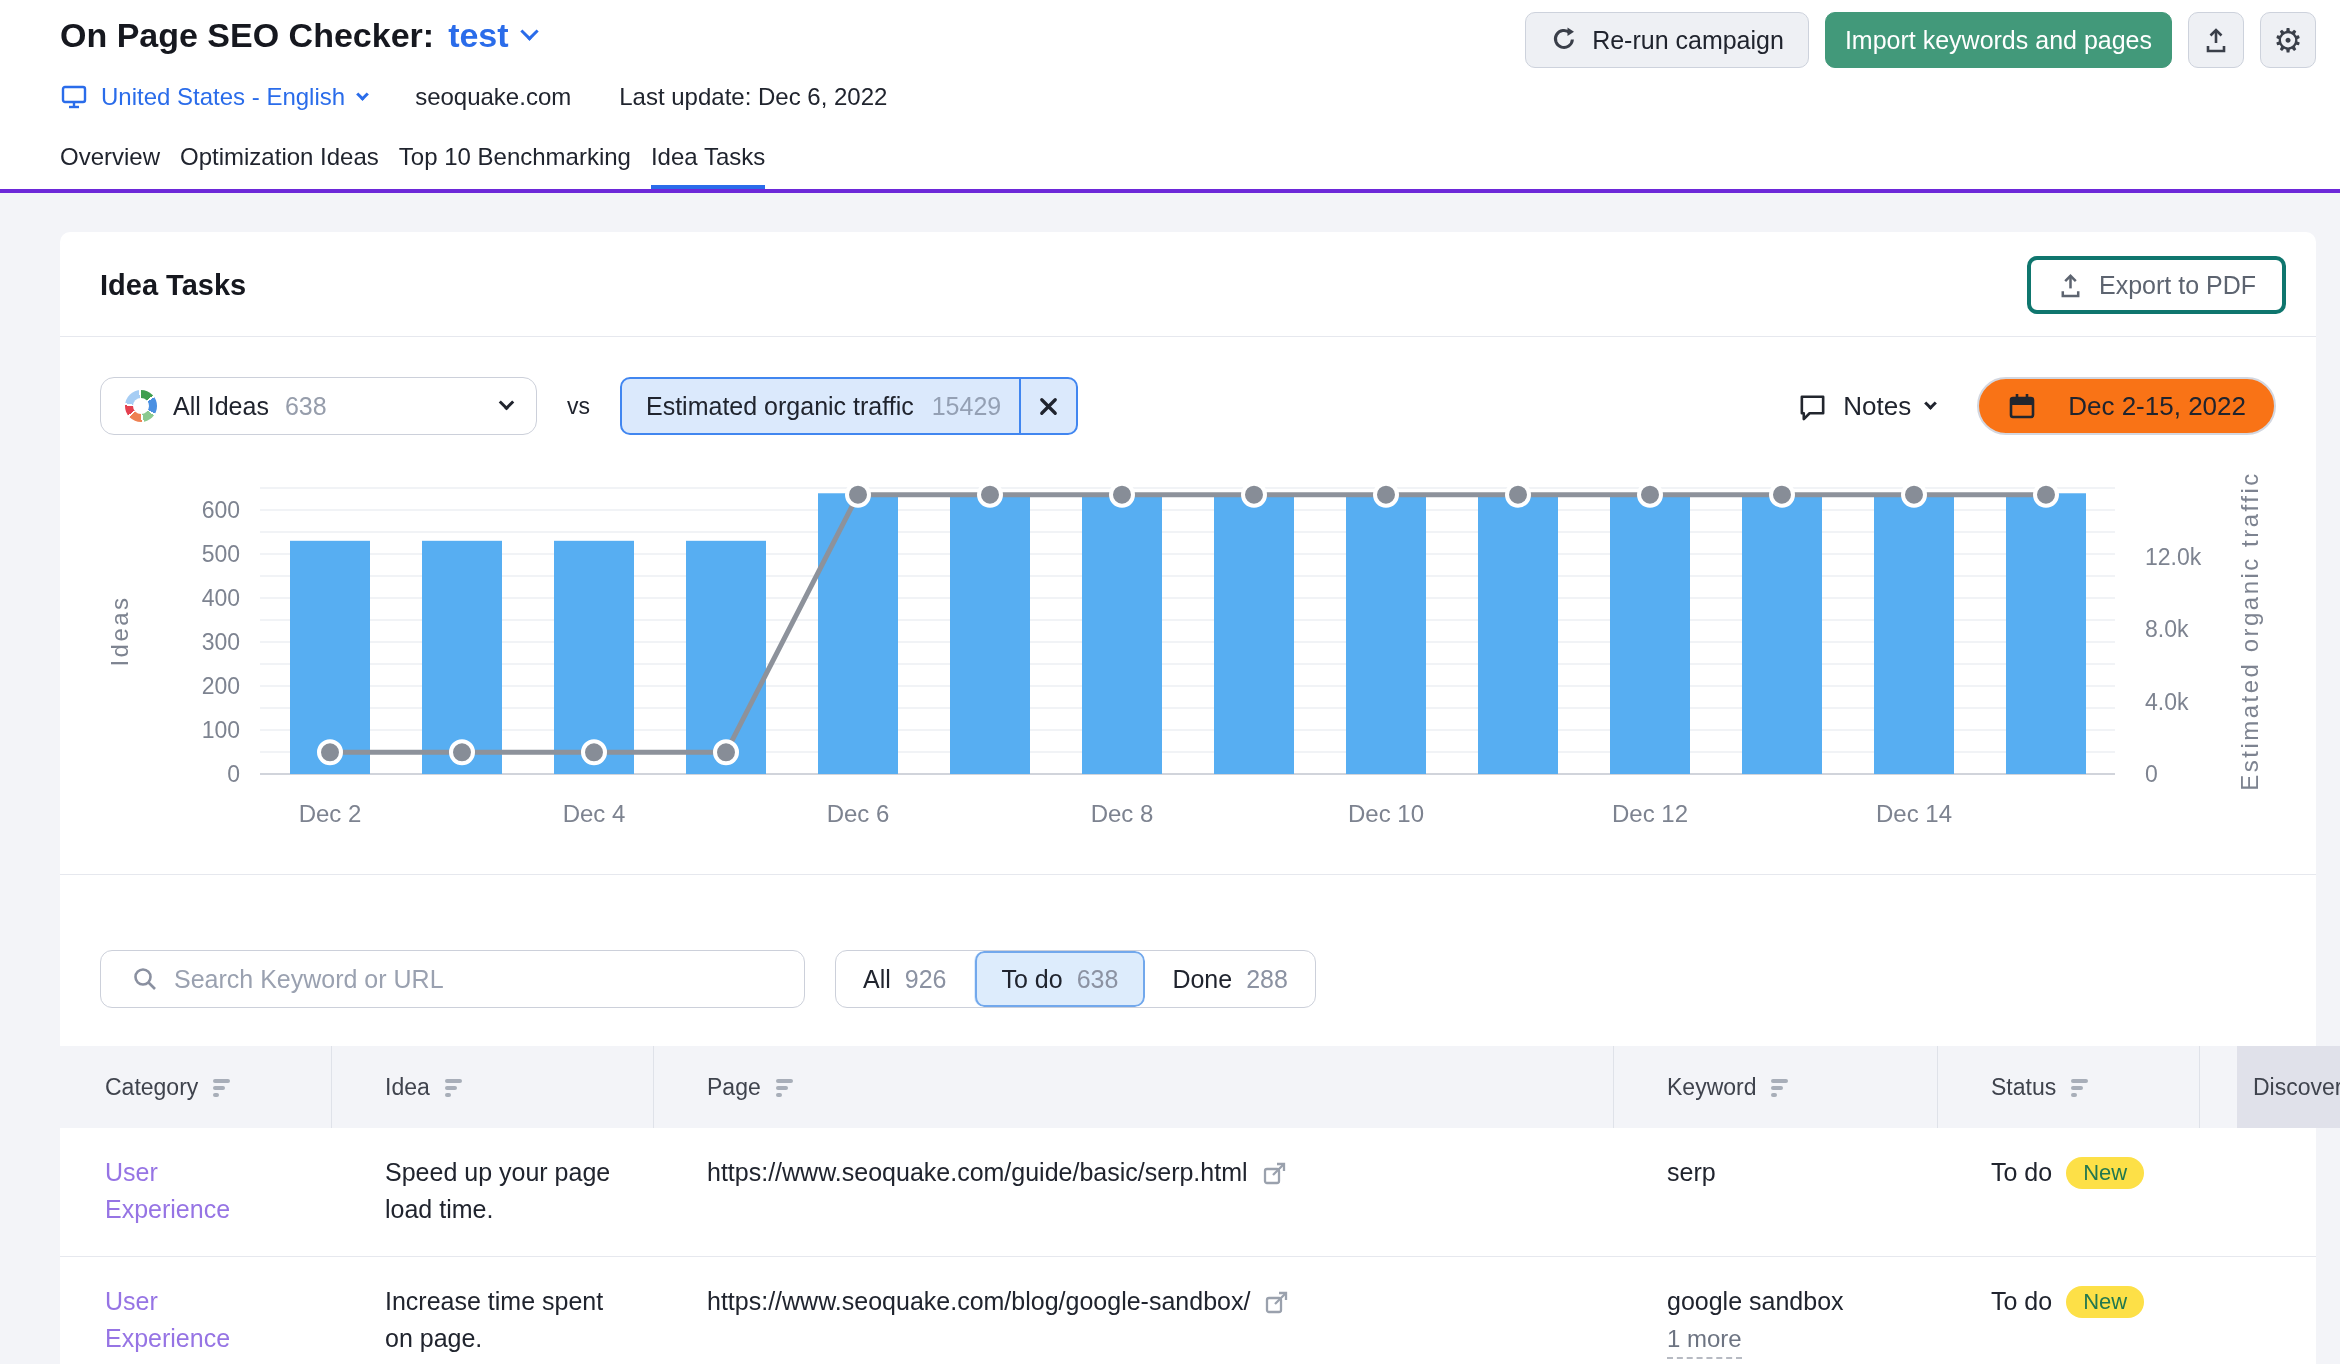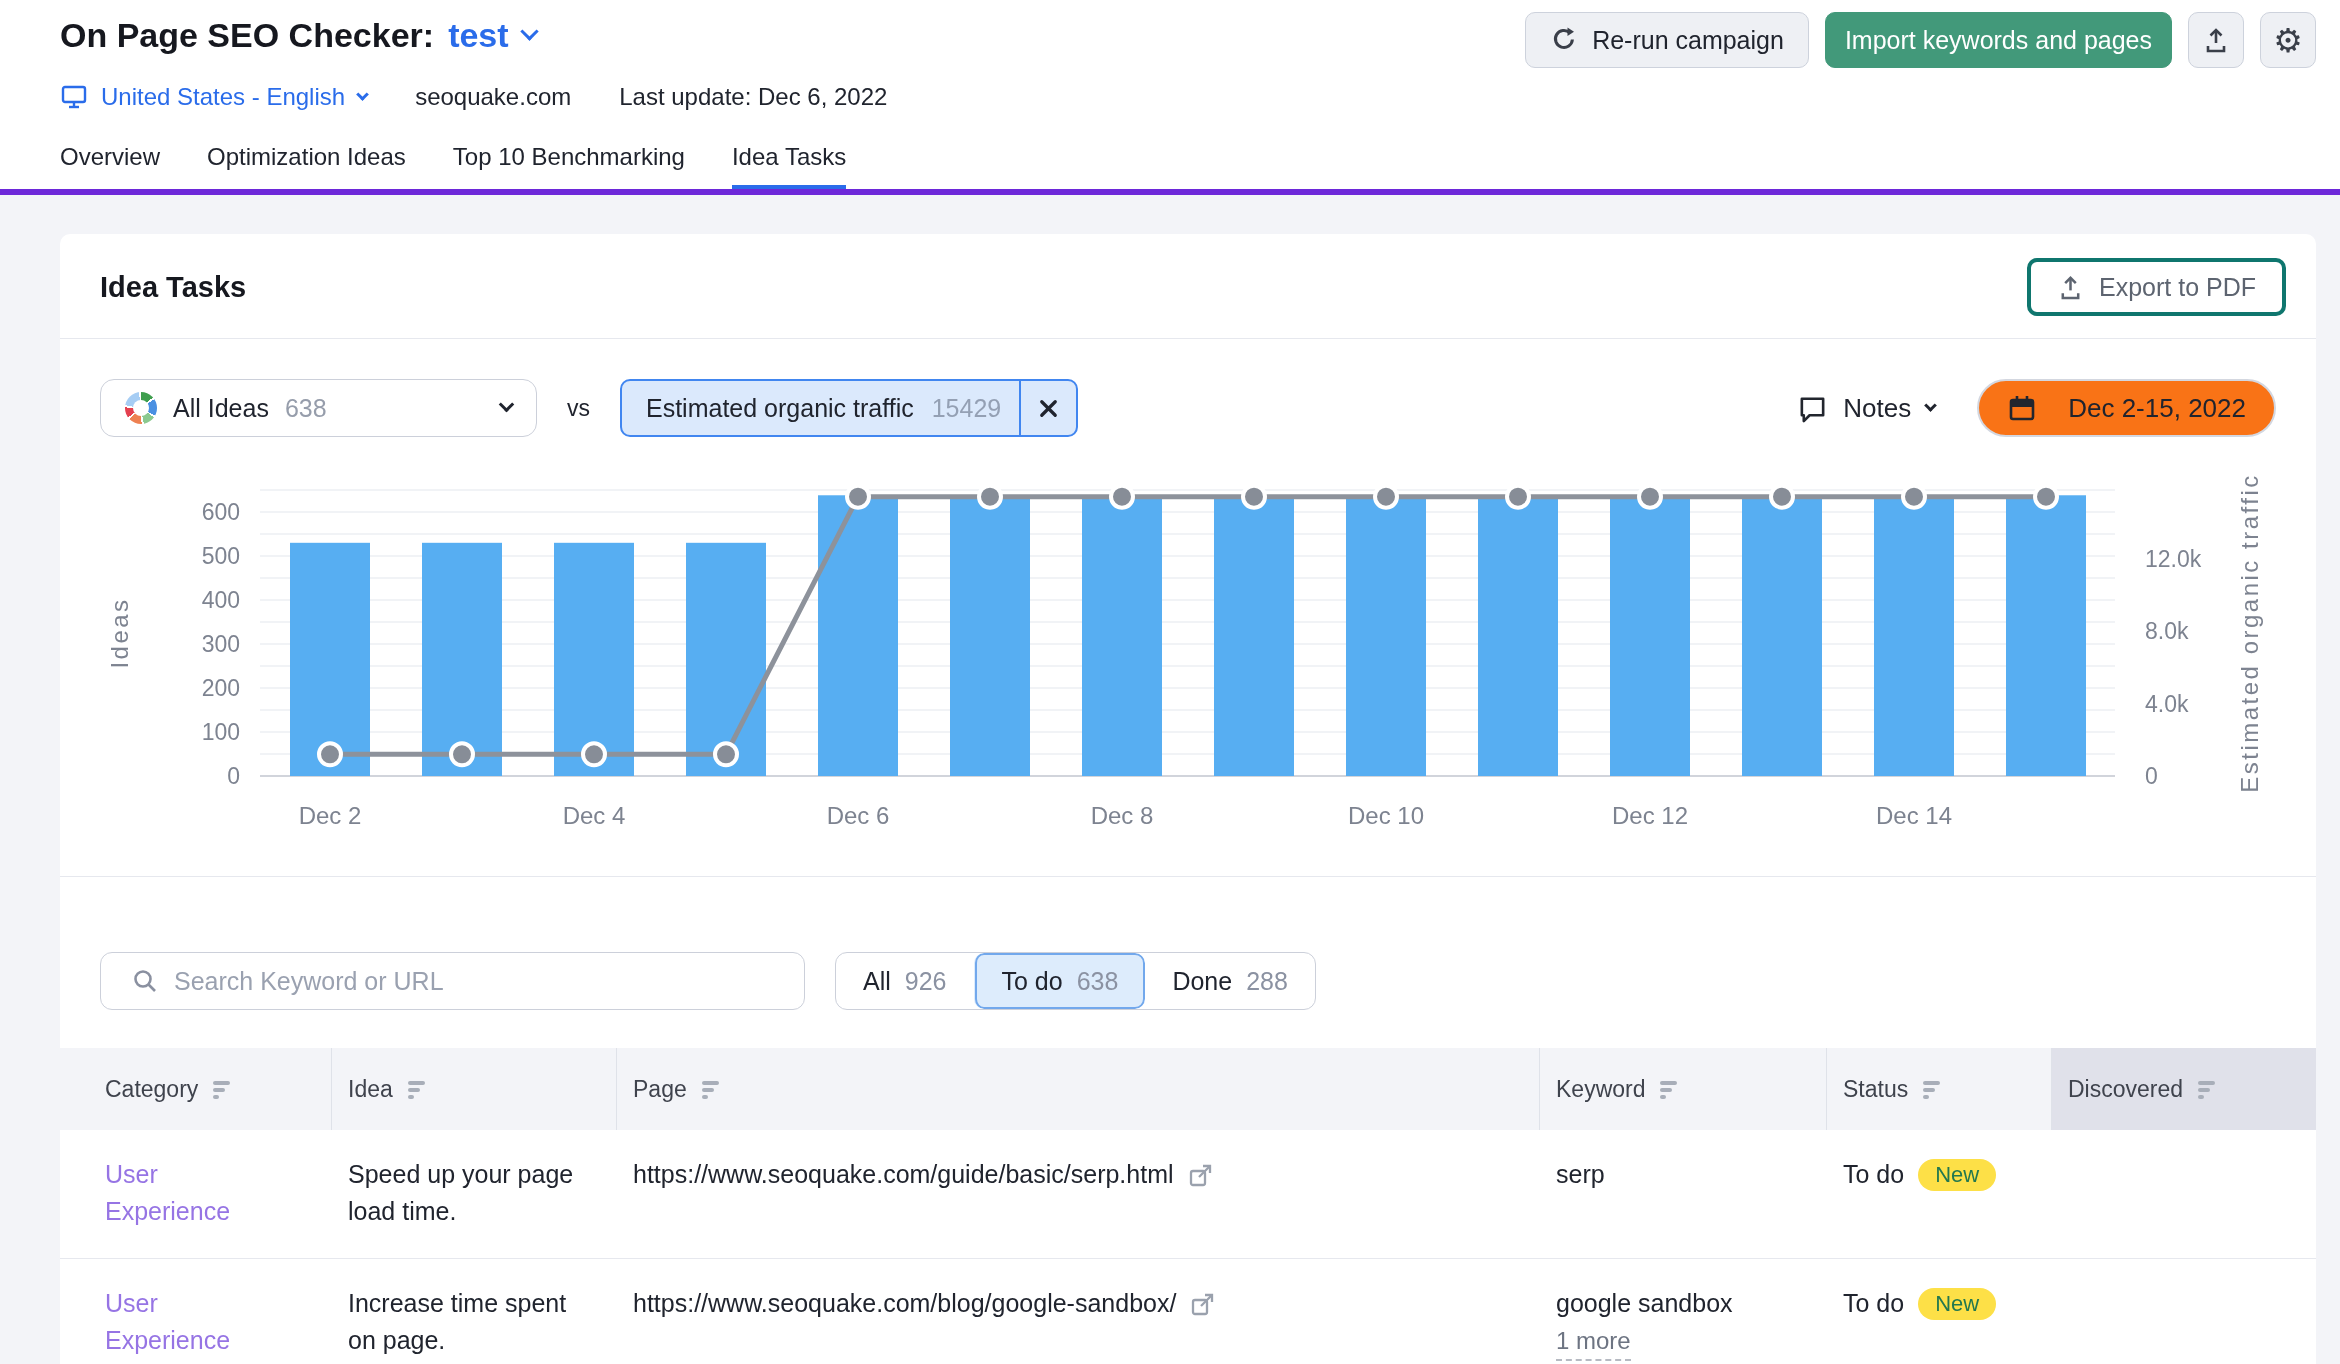--- a/index.html
+++ b/index.html
@@ -11,21 +11,21 @@
   }
   
   .topbar { background:#ffffff; position:relative; }
   .topbar-inner { padding:16px 24px 0 60px; }
   h1 { font-size:34px; margin:0; font-weight:bold; display:flex; align-items:center; gap:14px; color:#16181f;}
   .campaign { color:#2a6cea; display:inline-flex; align-items:center; gap:14px; cursor:pointer; }
   .chev { display:inline-block; width:11px; height:11px; border-right:3px solid currentColor; border-bottom:3px solid currentColor; transform:rotate(45deg); margin-top:-8px; }
   .meta-row { display:flex; align-items:center; gap:48px; margin-top:28px; font-size:24px; }
   .locale { color:#2a6cea; display:inline-flex; gap:13px; align-items:center; cursor:pointer; }
   .locale .chev { width:9px; height:9px; margin-top:-5px; }
-  .tabs { display:flex; gap:47px; padding:32px 0 0 60px; border-bottom:6px solid #6d28d9; font-size:24px; }
+  .tabs { display:flex; gap:20px; padding:32px 0 0 60px; border-bottom:4px solid #6d28d9; font-size:24px; }
   .tab { padding-bottom:18px; cursor:pointer; }
   .tab.active { padding-bottom:14px; border-bottom:4px solid #2a6cea; }
   .topbar-actions { position:absolute; top:12px; right:24px; display:flex; gap:16px; align-items:center; }
   .btn { height:56px; display:inline-flex; align-items:center; gap:14px; border-radius:10px; font-size:25px; border:1px solid transparent; cursor:pointer; font-family:inherit; }
   .btn-gray { background:#eef0f4; border-color:#cdd2dc; color:#20242e; padding:0 24px; }
   .btn-green { background:#42997a; border-color:#42997a; color:#ffffff; padding:0 19px; }
   .btn-sq { width:56px; justify-content:center; background:#eef0f4; border-color:#cdd2dc; color:#3a3f49; padding:0; }
   .gear-glyph { font-size:33px; line-height:1; }
   
   .content { padding:39px 24px 0 60px; }
@@ -60,21 +60,21 @@
   .search input { border:none; outline:none; font-size:25px; flex:1; font-family:inherit; color:#20242e; background:transparent; }
   .search input::placeholder { color:#9aa1b0; }
   .segmented { display:flex; height:58px; border:1px solid #ccd0da; border-radius:12px; margin-left:30px; align-items:stretch; background:#fff; }
   .seg { display:flex; align-items:center; gap:14px; padding:0 27px; font-size:25px; cursor:pointer; }
   .seg .cnt { color:#8b92a2; }
   .seg + .seg { border-left:1px solid #d5d8e0; }
   .seg.active { background:#ddecfc; border-radius:10px; box-shadow:inset 0 0 0 2px #72a8ec; border-left-color:transparent; }
   .seg.active + .seg { border-left:none; }
   
   .table { margin-top:38px; }
-  .thead, .tr { display:grid; grid-template-columns:272px 285px 923px 287px 225px 1fr; }
+  .thead, .tr { display:grid; grid-template-columns:272px 285px 923px 287px 225px 1fr;gap:37px; }
   .thead { background:#f3f4f8; height:82px; font-size:23px; color:#3f434d; }
   .th { display:flex; align-items:center; gap:13px; padding-left:16px; border-right:1px solid #dfe2e9; }
   .th:first-child { padding-left:45px; }
   .th:last-child { border-right:none; background:#e0e1ea; }
   .tr { border-bottom:1px solid #e6e8ee; min-height:129px; font-size:25px; }
   .td { padding:26px 16px 22px 16px; line-height:37px; }
   .td:first-child { padding-left:45px; }
   .cat-link { color:#9674e4; display:inline-block; max-width:175px; cursor:pointer; }
   .idea-text { display:inline-block; max-width:228px; }
   .page-cell { display:flex; gap:14px; align-items:flex-start; }

